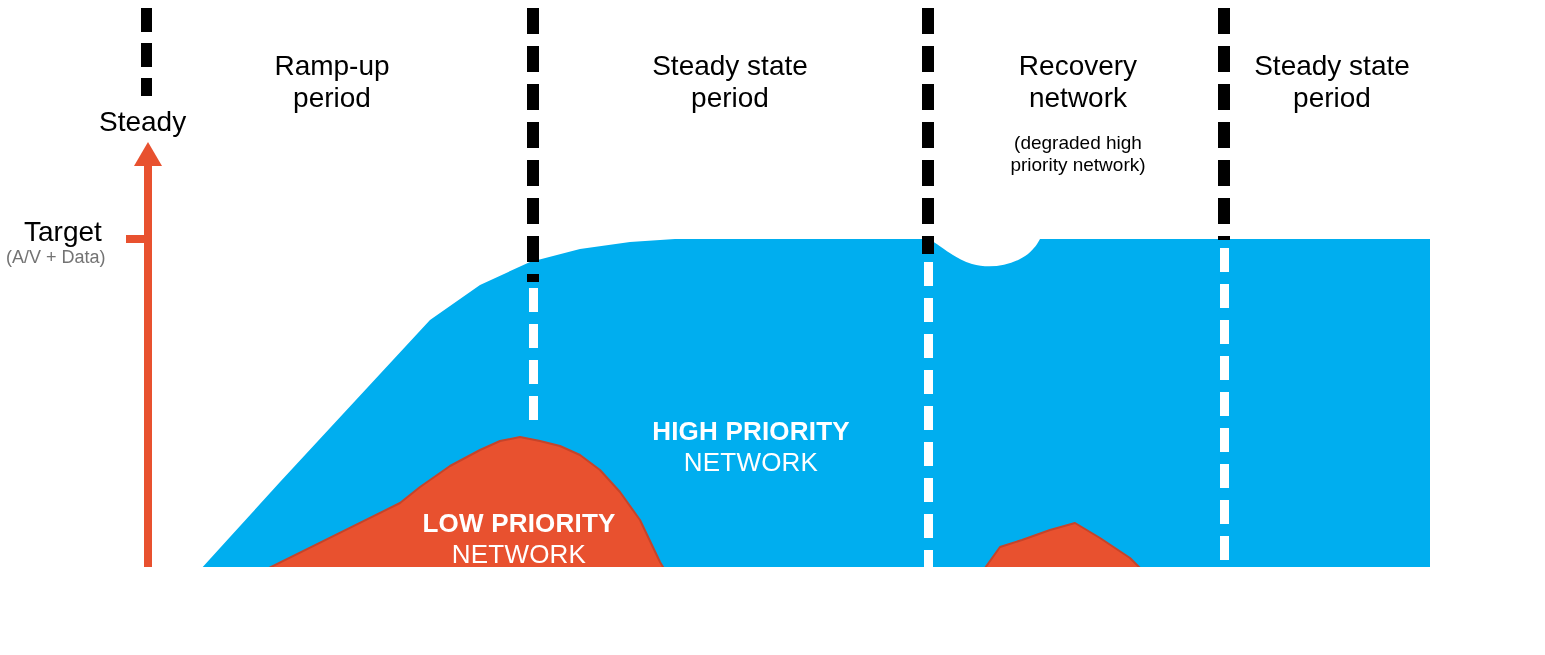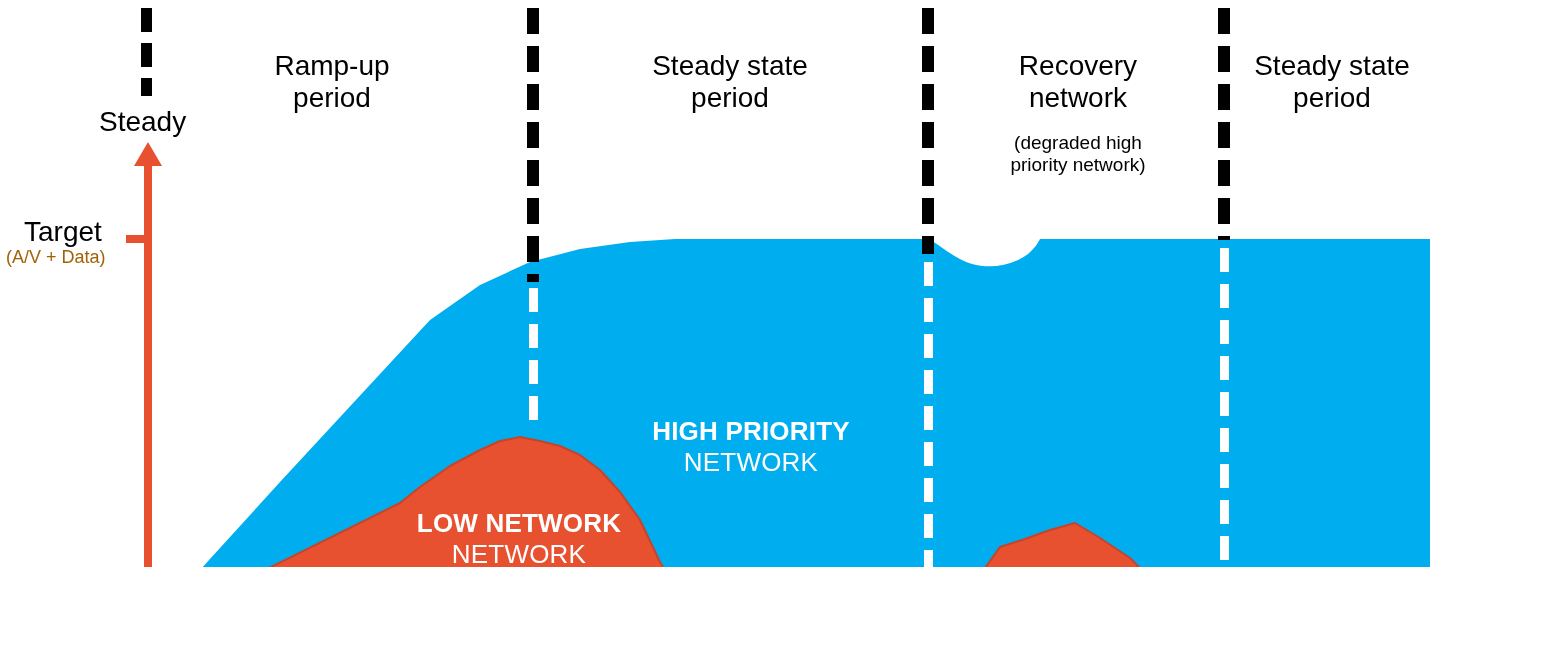--- a/index.html
+++ b/index.html
@@ -42,21 +42,21 @@
   }
   .axis-label {
     position: absolute;
     color: #000000;
     font-size: 28px;
     line-height: 1.1;
     white-space: nowrap;
   }
   .axis-sub {
     position: absolute;
-    color: #a16207;
+    color: #737373;
     font-size: 18px;
     line-height: 1.1;
     white-space: nowrap;
   }
   .series-label {
     position: absolute;
     text-align: center;
     color: #ffffff;
     line-height: 1.2;
     white-space: nowrap;
@@ -230,17 +230,17 @@
   <div class="axis-label" id="lbl-bitrate">Steady</div>
   <div class="axis-label" id="lbl-target">Target</div>
   <div class="axis-sub" id="lbl-target-sub">(A/V + Data)</div>
   <div class="axis-label" id="lbl-time">Time</div>
 
   <div class="series-label" id="lbl-high">
     <span class="lbl-strong">HIGH PRIORITY</span>
     <span class="lbl-light">NETWORK</span>
   </div>
   <div class="series-label" id="lbl-low">
-    <span class="lbl-strong">LOW NETWORK</span>
+    <span class="lbl-strong">LOW PRIORITY</span>
     <span class="lbl-light">NETWORK</span>
   </div>
 
 </div>
 
 </body></html>

